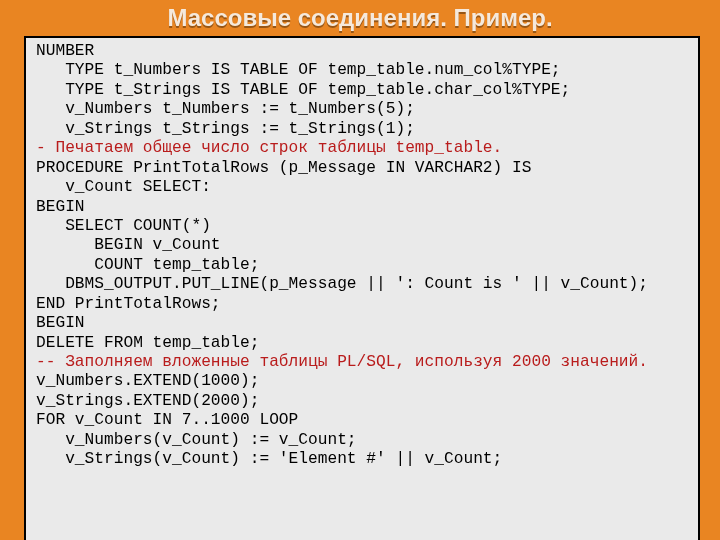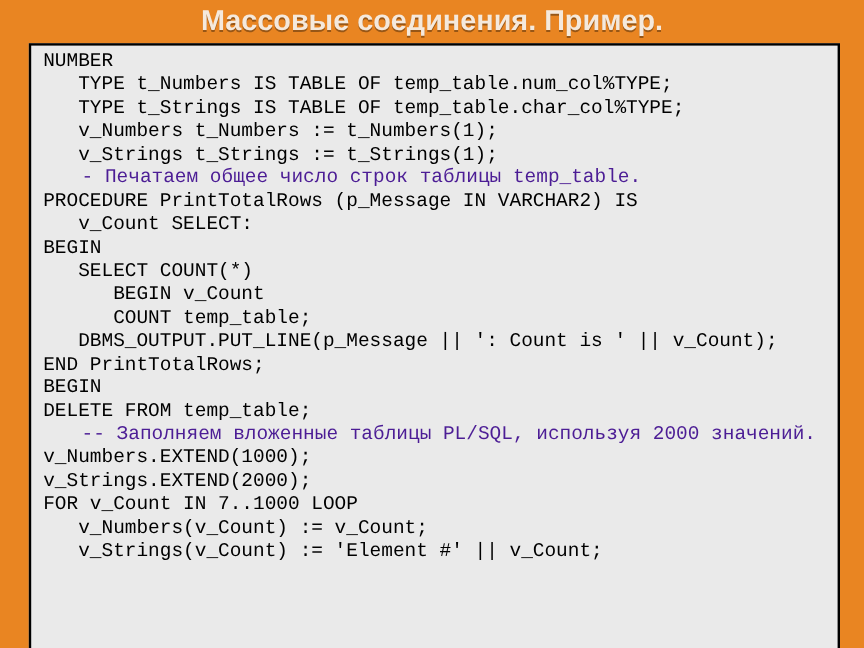--- a/index.html
+++ b/index.html
@@ -55,34 +55,34 @@
     background: #eaeaea;
     border: 2px solid #000;
     padding: 4px 10px;
     font-family: "Courier New", monospace;
     font-size: 16.2px;
     line-height: 1.20;
     color: #000;
     white-space: pre;
     overflow: hidden;
   }
-  .red { color: #4c1d95; margin-left: 32px; }
+  .red { color: #b91c1c; }
 </style>
 </head>
 <body>
 
 <div class="slide">
   <div class="title-shadow">Массовые соединения. Пример.</div>
   <div class="title">Массовые соединения. Пример.</div>
 
   <div class="code-shadow"></div>
   <div class="code-box"><span>NUMBER</span>
 <span>   TYPE t_Numbers IS TABLE OF temp_table.num_col%TYPE;</span>
 <span>   TYPE t_Strings IS TABLE OF temp_table.char_col%TYPE;</span>
-<span>   v_Numbers t_Numbers := t_Numbers(1);</span>
+<span>   v_Numbers t_Numbers := t_Numbers(5);</span>
 <span>   v_Strings t_Strings := t_Strings(1);</span>
 <span class="red">- Печатаем общее число строк таблицы temp_table.</span>
 <span>PROCEDURE PrintTotalRows (p_Message IN VARCHAR2) IS</span>
 <span>   v_Count SELECT:</span>
 <span>BEGIN</span>
 <span>   SELECT COUNT(*)</span>
 <span>      BEGIN v_Count</span>
 <span>      COUNT temp_table;</span>
 <span>   DBMS_OUTPUT.PUT_LINE(p_Message || ': Count is ' || v_Count);</span>
 <span>END PrintTotalRows;</span>

